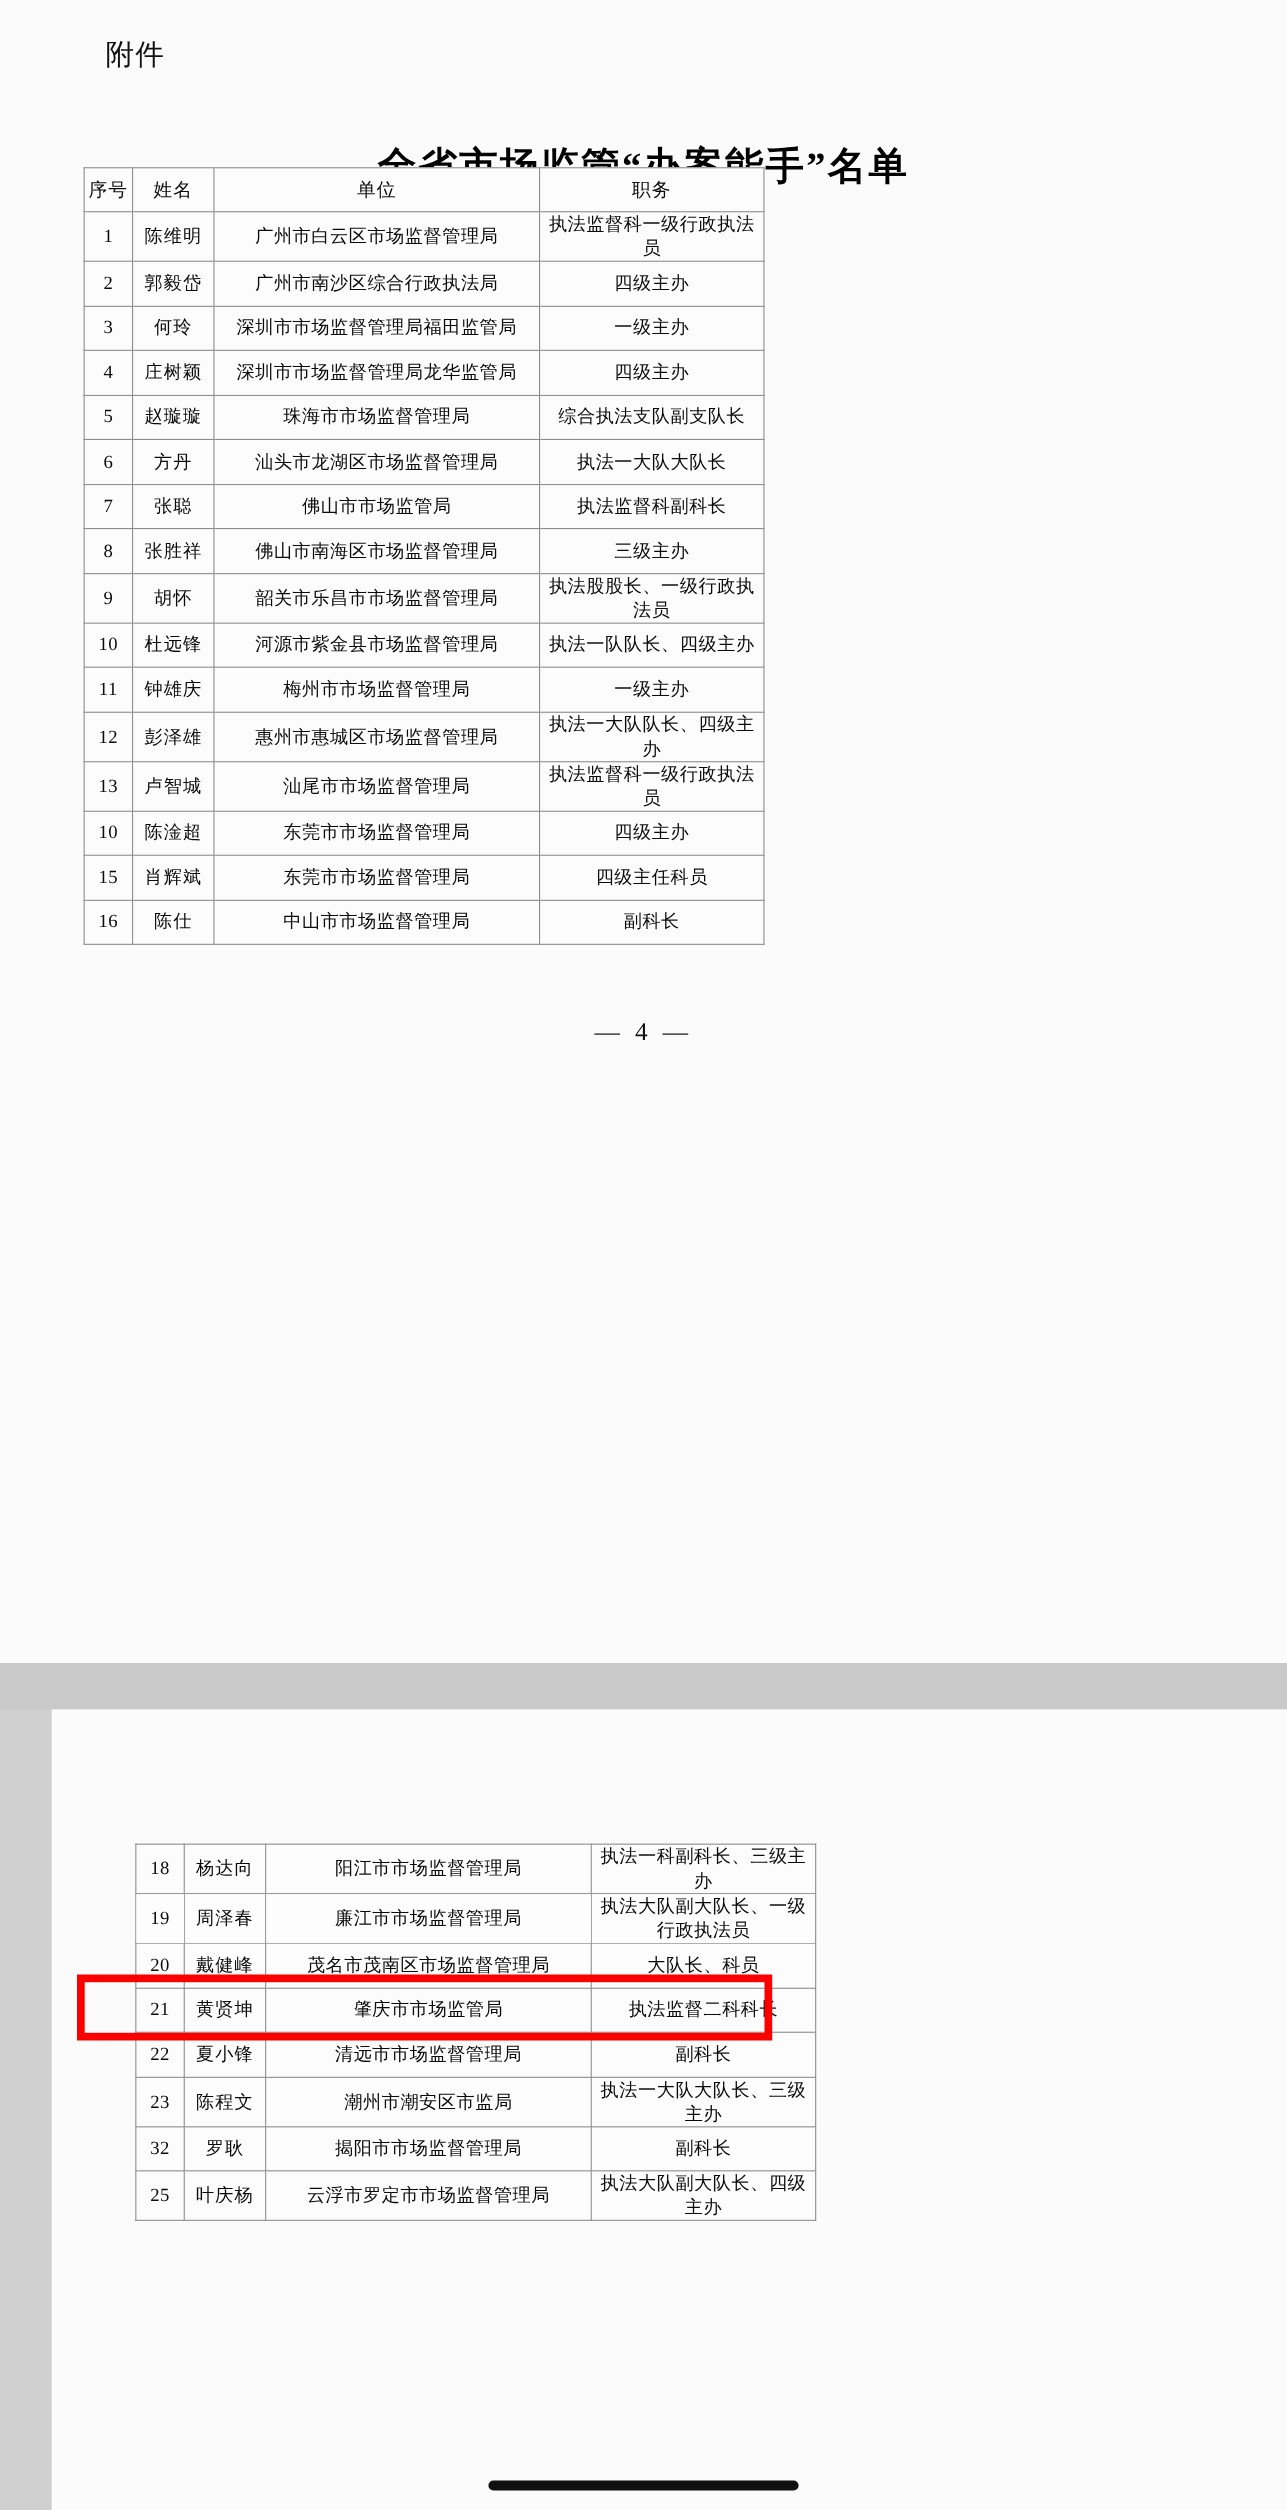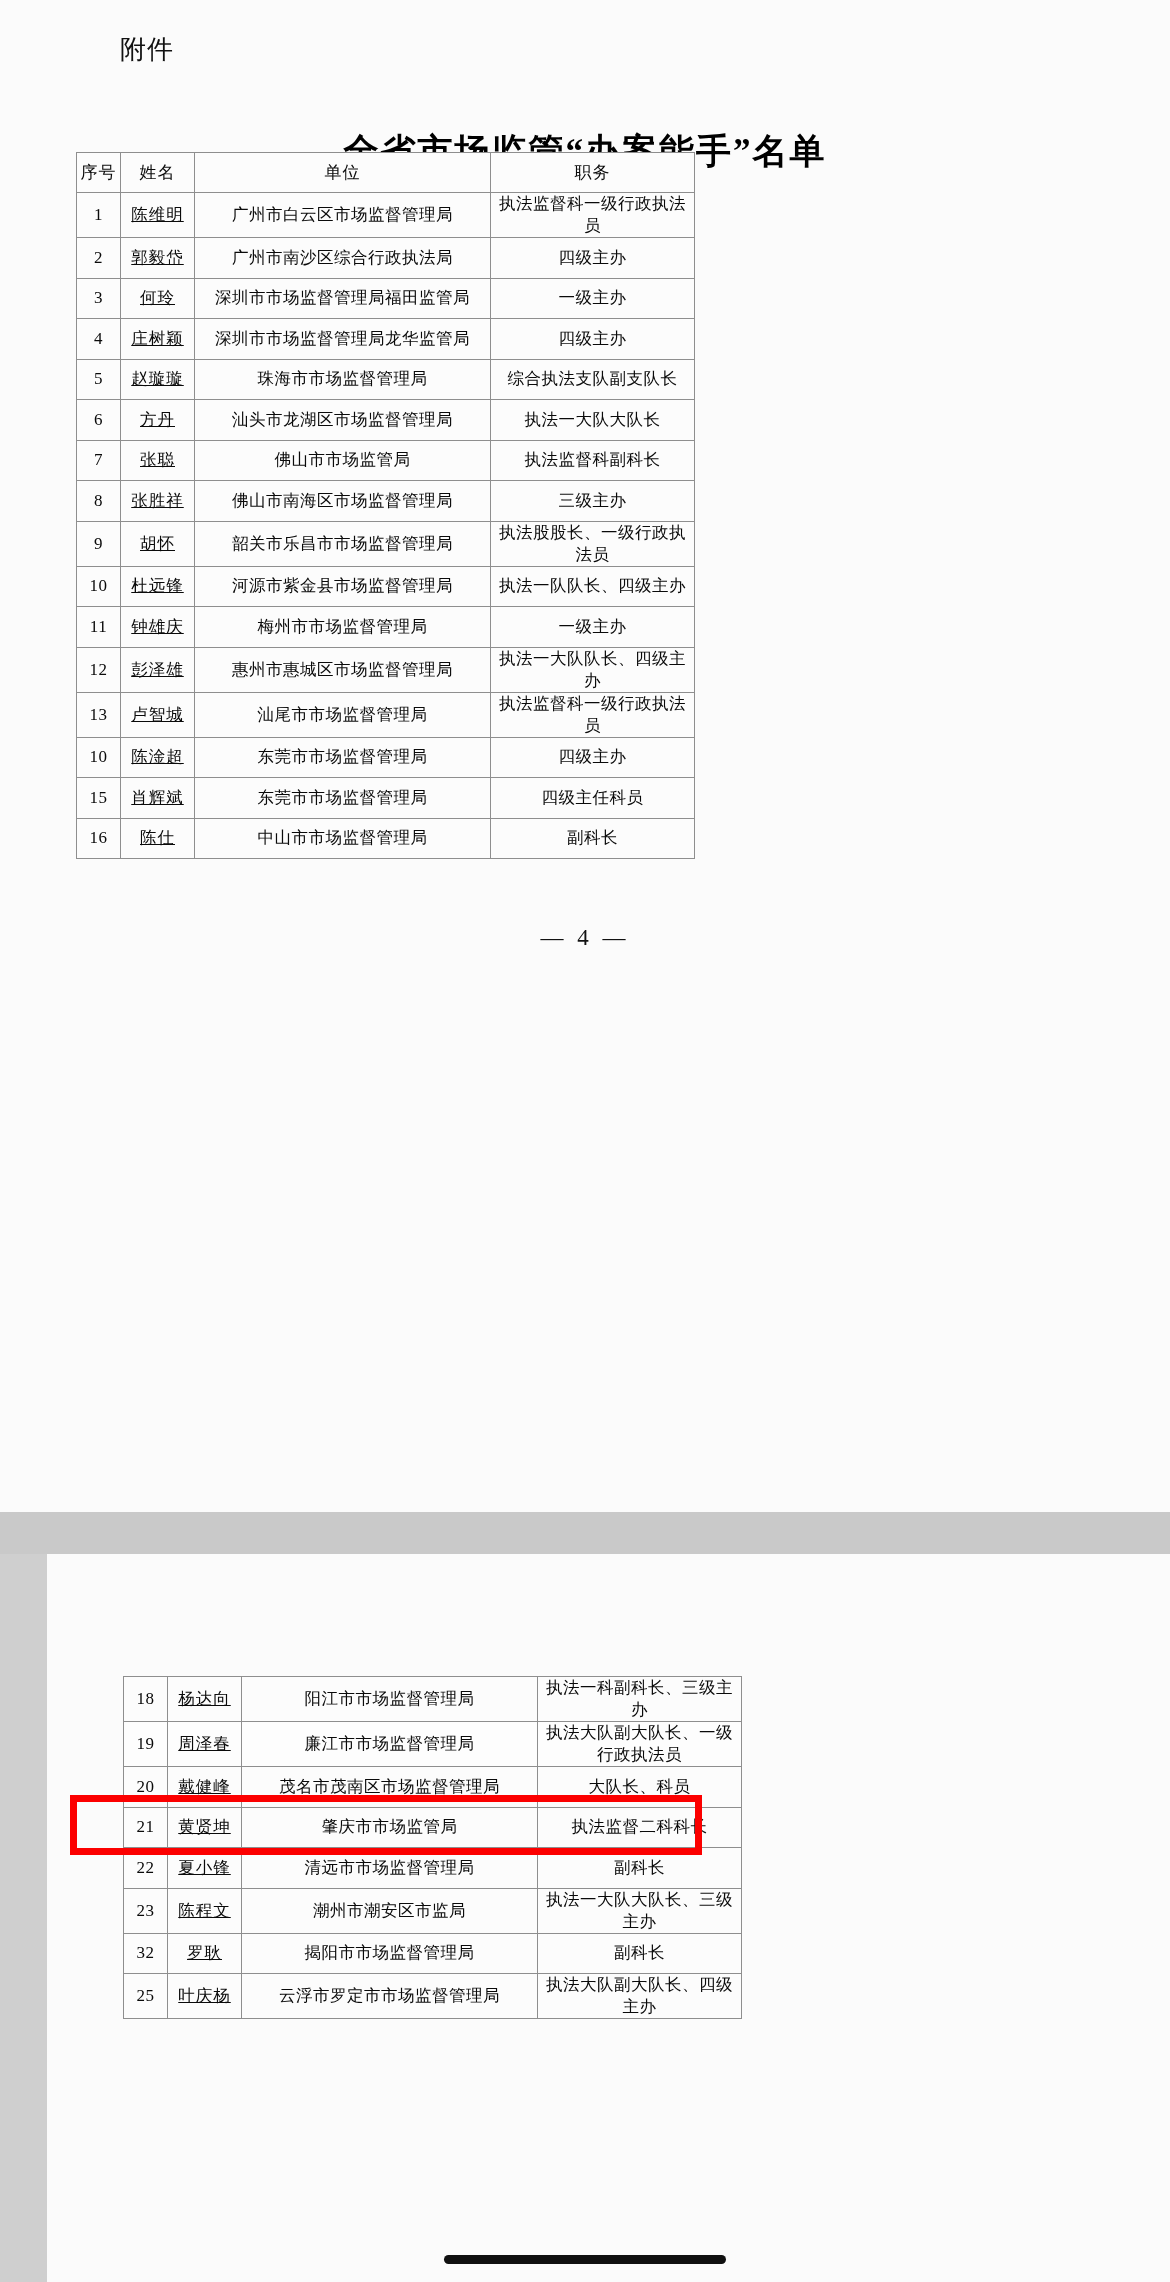--- a/index.html
+++ b/index.html
@@ -31,21 +31,20 @@
 
   
   .attach-label {
     position: absolute;
     left: 96px;
     top: 32px;
     font-size: 26px;
     color: #111;
     letter-spacing: 1px;
     font-family: "Liberation Sans", "DejaVu Sans", sans-serif;
-    margin-left: 24px;
   }
 
   
   .doc-title {
     position: absolute;
     top: 128px;
     left: 0;
     width: 1170px;
     text-align: center;
     font-size: 35px;
@@ -83,21 +82,21 @@
     height: 40.5px;
     font-size: 16.5px;
     letter-spacing: 0.5px;
   }
   .col-no    { width: 44px; }
   .col-name  { width: 74px; }
   .col-unit  { width: 296px; }
   .col-post  { width: 204px; }
 
   .doc-table td.cell-no   { font-family: "Liberation Serif", serif; font-size: 17px; }
-  .doc-table td.cell-name { letter-spacing: 1px; text-decoration: underline; }
+  .doc-table td.cell-name { letter-spacing: 1px; }
 
   
   tr.row-highlight td { position: relative; z-index: 2; background: #fdfdfd; }
 
   .red-box {
     position: absolute;
     border: 7px solid #fc0000;
     left: 70px;
     top: 1795px;
     width: 632px;

